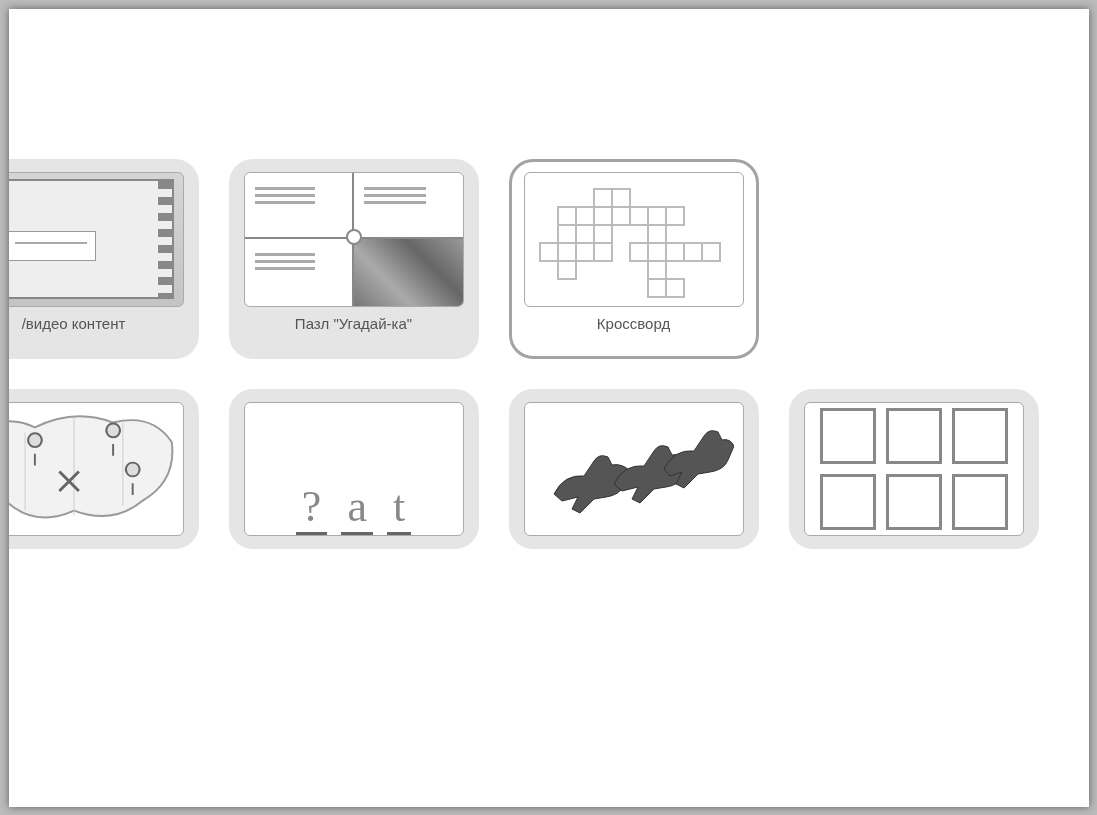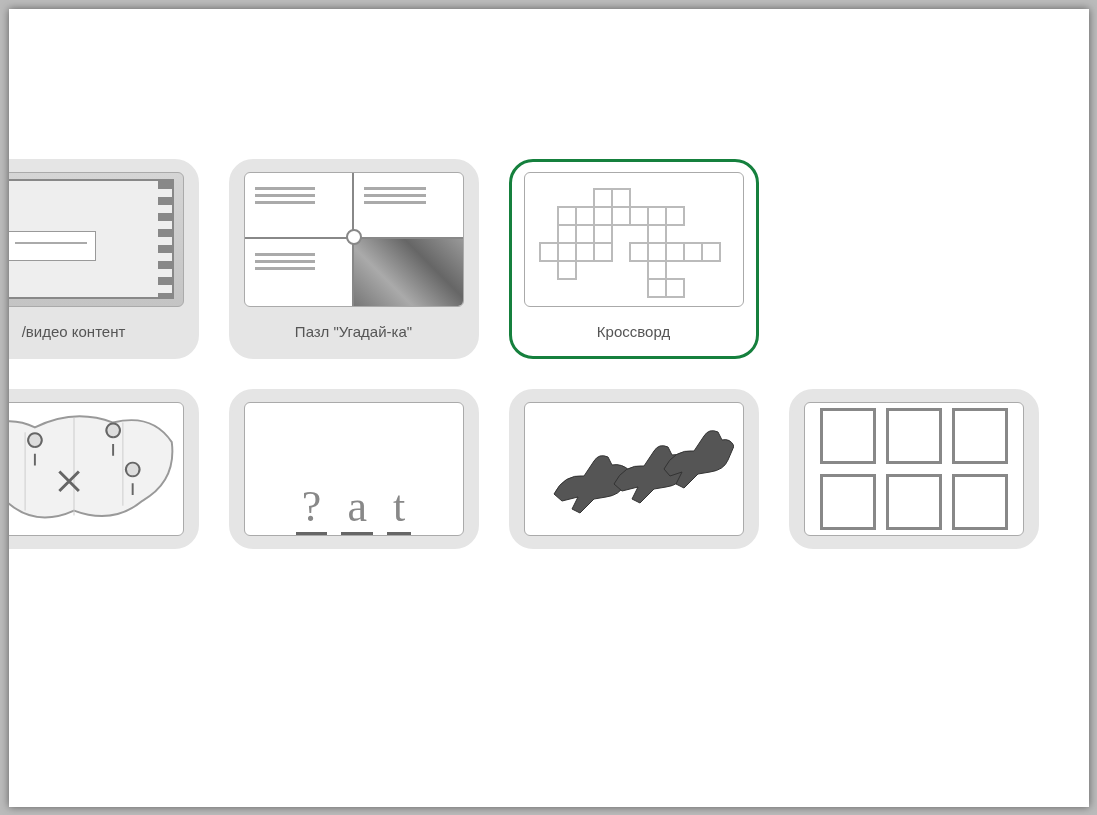--- a/index.html
+++ b/index.html
@@ -41,37 +41,37 @@
       border: 3px solid #e5e5e5;
       display: flex;
       flex-direction: column;
       align-items: center;
       justify-content: flex-start;
       padding: 10px;
       cursor: pointer;
       flex-shrink: 0;
     }
     .card.selected {
-      border: 3px solid #15803d;
+      border: 3px solid #a3a3a3;
       background: #fff;
     }
     .thumb {
       width: 220px;
       height: 135px;
       background: #fff;
       border-radius: 6px;
       border: 1px solid #aaa;
       display: flex;
       align-items: center;
       justify-content: center;
       overflow: hidden;
       position: relative;
     }
     .label {
-      margin-top: 16px;
+      margin-top: 8px;
       font-size: 15px;
       color: #555;
       text-align: left;
       line-height: 1.2;
       padding: 0 6px;
     }
     .row2 .card { height: 160px; }
 
     
     .thumb-video {

